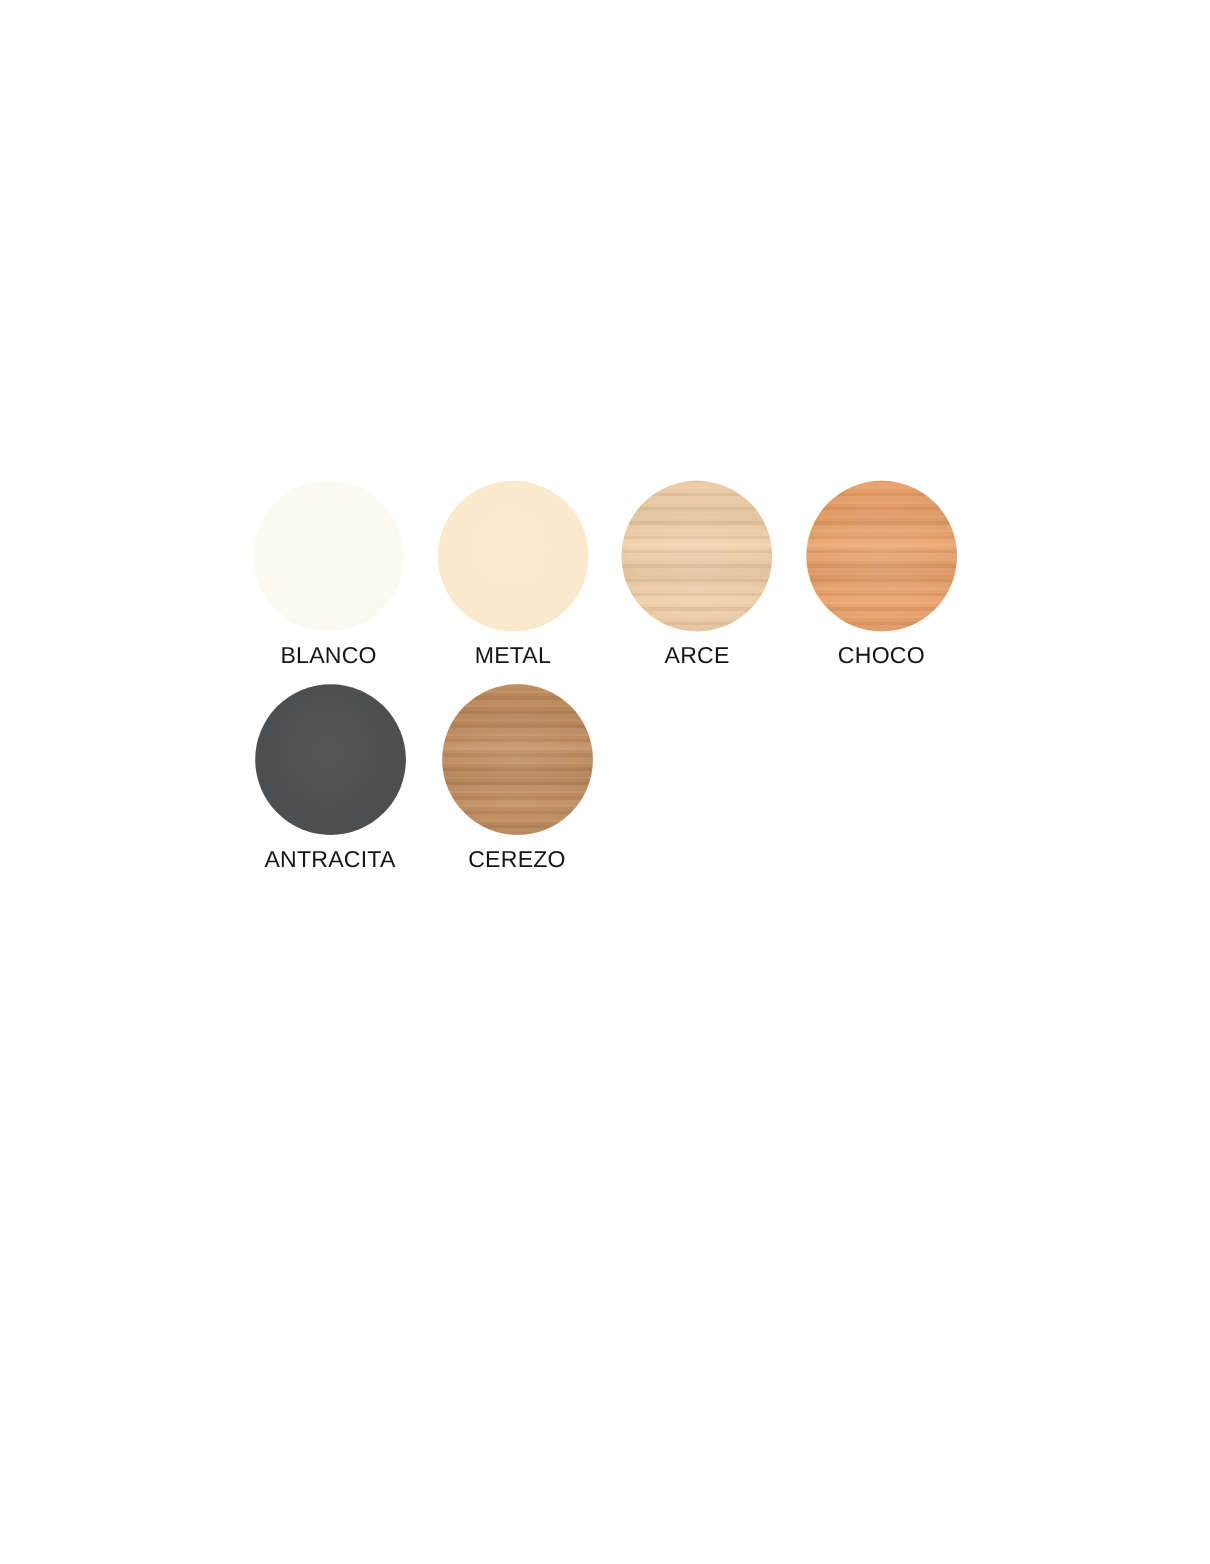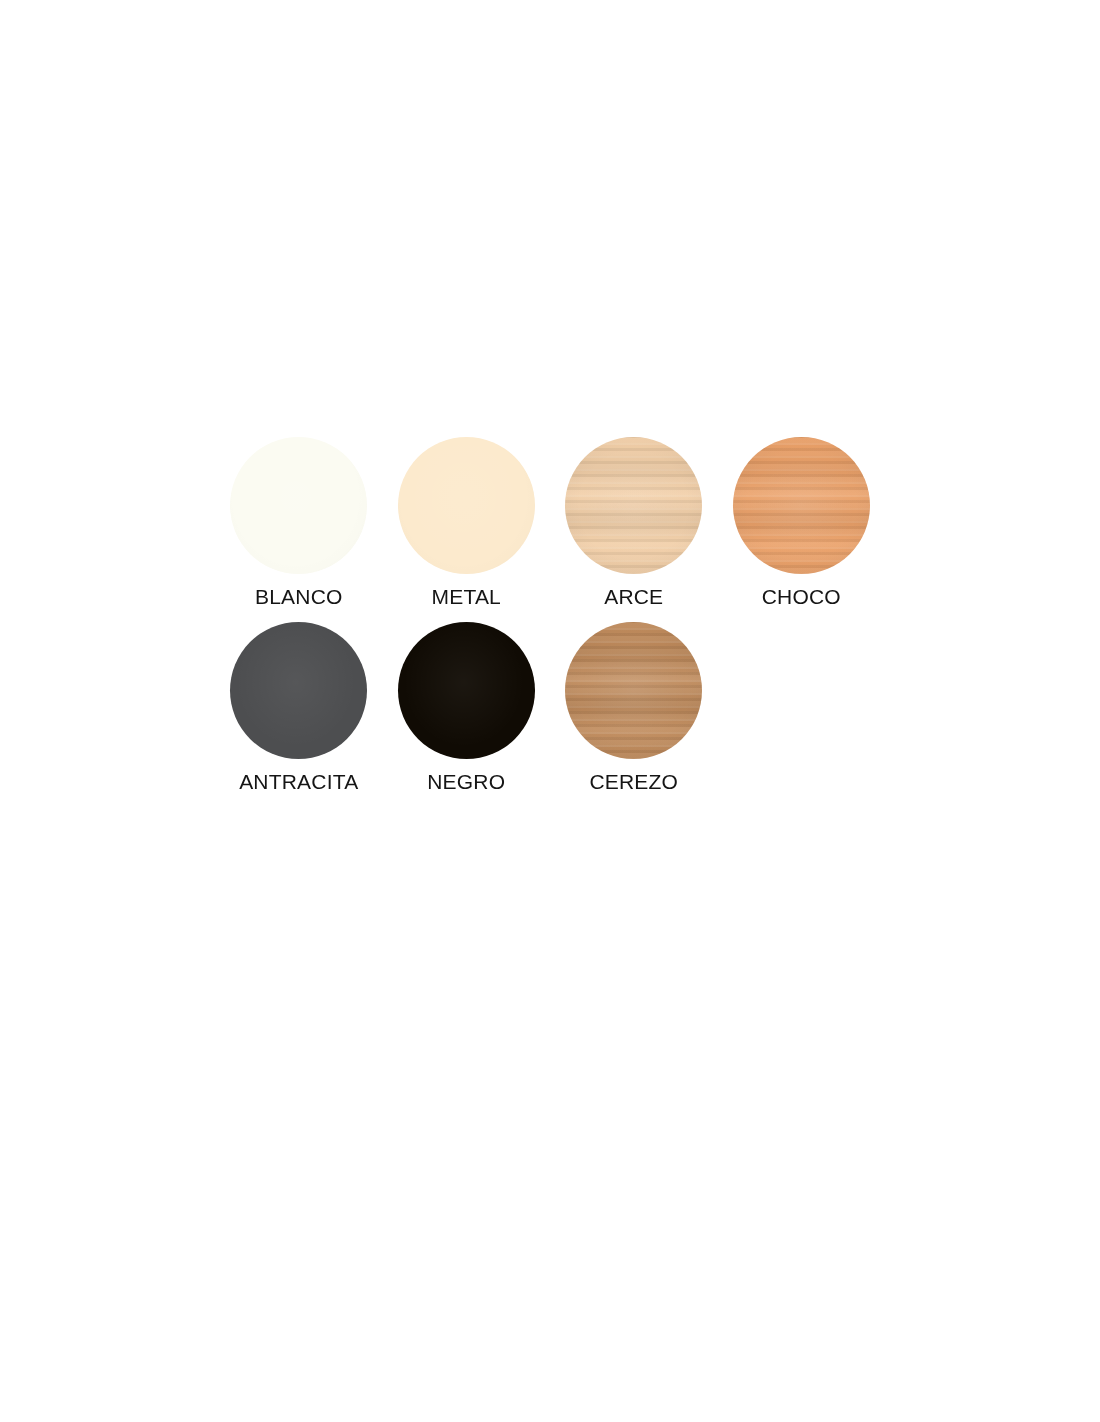--- a/index.html
+++ b/index.html
@@ -175,26 +175,20 @@
 
     <div class="swatch-row">
       <div class="swatch-cell">
         <div class="swatch-disc-wrap">
           <div class="swatch-disc flat" style="background-color: rgb(77, 78, 80);"></div>
         </div>
         <div class="swatch-label">ANTRACITA</div>
       </div>
       <div class="swatch-cell">
         <div class="swatch-disc-wrap">
-          <div class="swatch-disc flat" style="background-color: rgb(16, 11, 4);"></div>
-        </div>
-        <div class="swatch-label">NEGRO</div>
-      </div>
-      <div class="swatch-cell">
-        <div class="swatch-disc-wrap">
           <div class="swatch-disc grain" style="background-color: rgb(192, 139, 92);"></div>
         </div>
         <div class="swatch-label">CEREZO</div>
       </div>
       <div class="swatch-cell"></div>
     </div>
 
   </div>
 </div>
 

